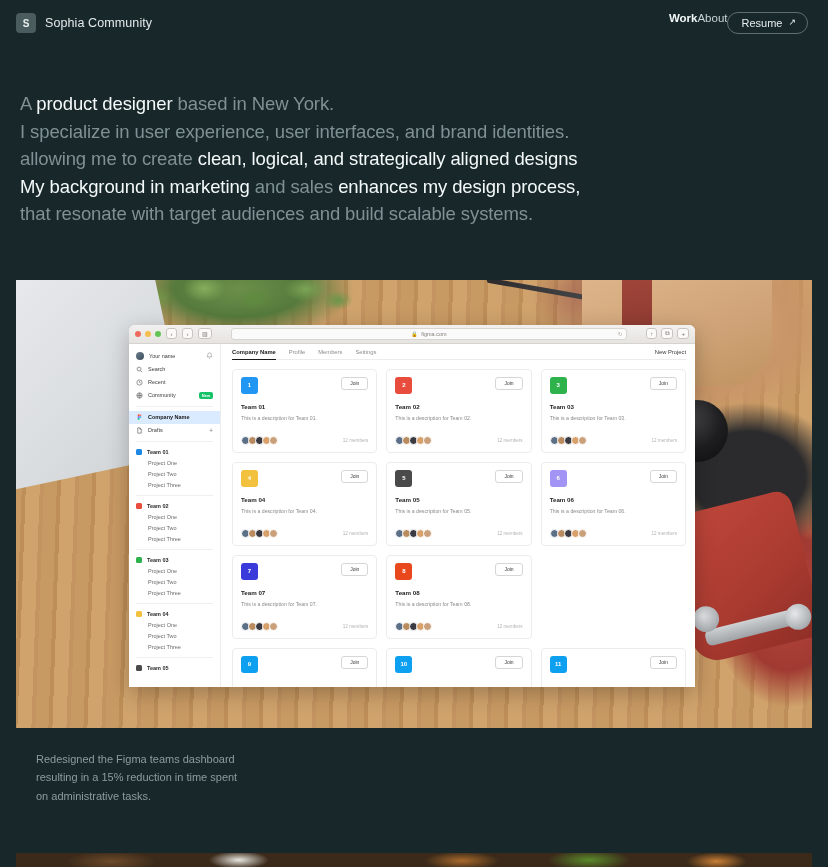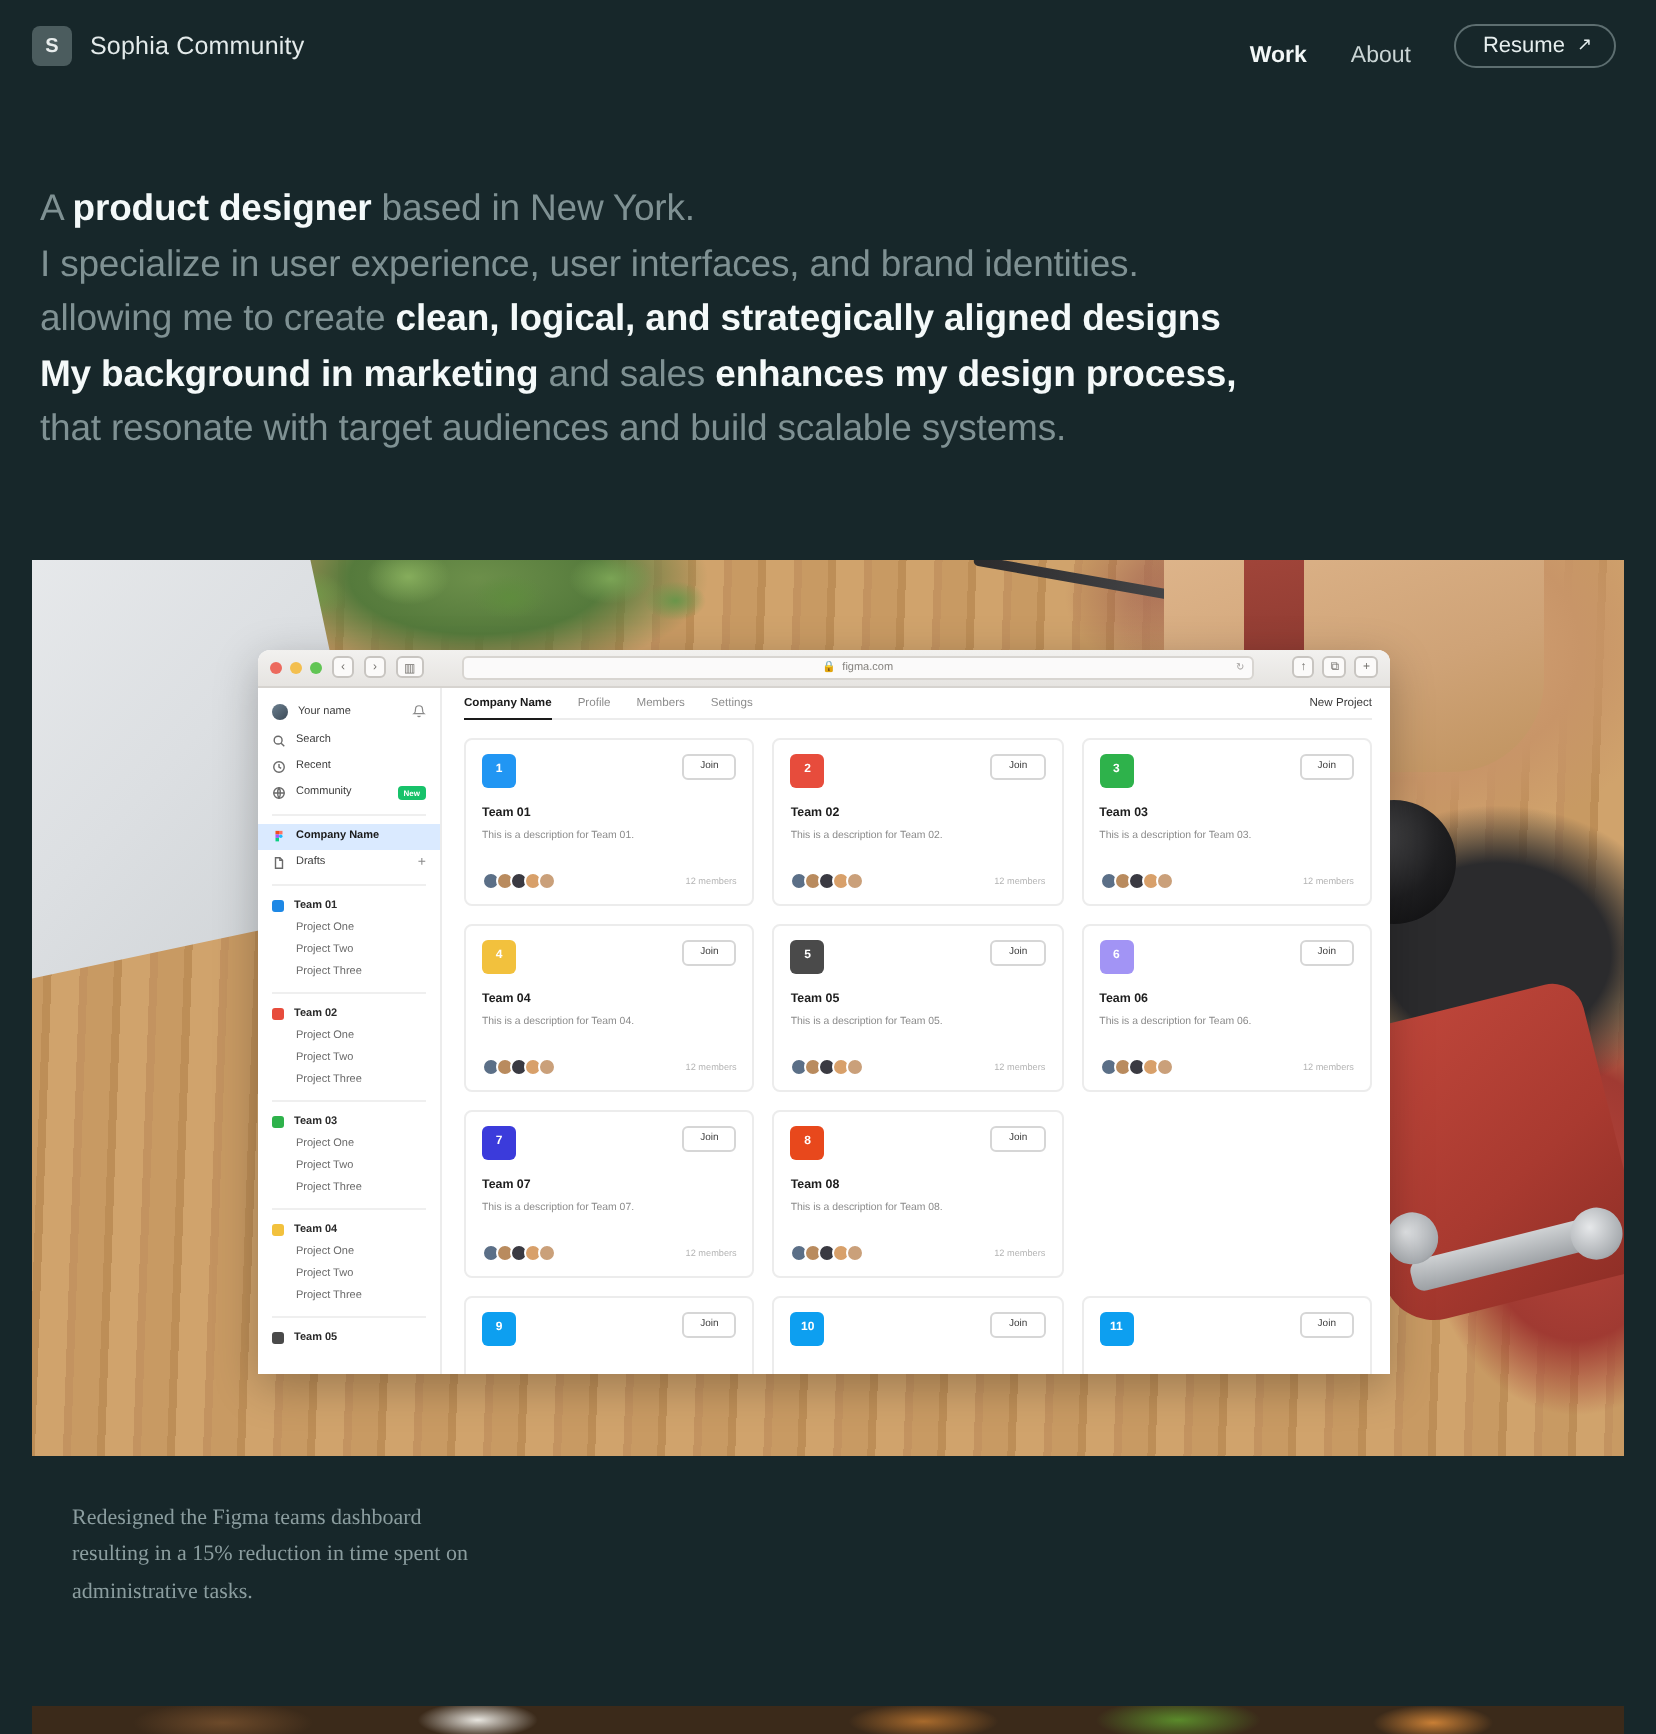--- a/index.html
+++ b/index.html
@@ -19,40 +19,40 @@
   }
   .brand { display: flex; align-items: center; gap: 9px; }
   .brand-mark {
     width: 20px; height: 20px; border-radius: 4px;
     background: #4b5c5e; color: #e8eded;
     font-size: 10px; font-weight: 700;
     display: flex; align-items: center; justify-content: center;
   }
   .brand-name { font-size: 12.5px; color: #e3eaea; letter-spacing: .1px; }
 
-  .nav { display: flex; align-items: flex-end; gap: 22px; }
+  .nav { display: flex; align-items: flex-start; }
   .nav-link { font-size: 11.5px; color: #c9d4d4; text-decoration: none; cursor: pointer; }
   .nav-link.active { color: #f2f7f7; font-weight: 600; }
   .resume-btn {
     display: flex; align-items: center; gap: 6px;
     border: 1px solid #5d6e70; border-radius: 999px;
     padding: 4px 11px 4px 13px;
     font-size: 11px; color: #e6eeee;
     background: transparent; cursor: pointer;
     font-family: inherit;
   }
   .resume-btn .arrow { font-size: 9px; line-height: 1; position: relative; top: -1px; }
 
   
   .hero { padding: 44px 20px 0 20px; }
   .hero p {
     font-size: 18.5px; line-height: 27.5px;
     color: #7f9193; letter-spacing: -0.1px;
   }
-  .hero .em { color: #f4f9f9; font-weight: 700; }
+  .hero .em { color: #f4f9f9; font-weight: 400; }
 
   
   .project { margin-top: 52px; padding: 0 16px; }
   .shot {
     position: relative; width: 796px; height: 448px;
     overflow: hidden;
     
     background:
       radial-gradient(ellipse 150px 120px at 92% 44%, #2b2b2d 0%, #2b2b2d 38%, rgba(43,43,45,0) 62%),
       radial-gradient(ellipse 110px 150px at 97% 72%, #b8453b 0%, #a03a32 45%, rgba(160,58,50,0) 70%),
@@ -217,21 +217,21 @@
   .card-foot { position: absolute; left: 8px; right: 8px; bottom: 7px;
                display: flex; align-items: center; }
   .avatars { display: flex; }
   .av { width: 9px; height: 9px; border-radius: 50%; border: 1px solid #fff; margin-left: -2px; }
   .av:first-child { margin-left: 0; }
   .members { margin-left: auto; font-size: 4.6px; color: #b4b4b4; }
 
   
   .caption { padding: 14px 20px 0 20px; }
   .cap-title { font-size: 13.5px; color: #f2f7f7; font-weight: 400; letter-spacing: .1px; }
-  .cap-desc { margin-top: 8px; font-size: 11px; line-height: 18.5px; color: #8b9d9f; max-width: 215px; font-family: Liberation Serif, serif; }
+  .cap-desc { margin-top: 8px; font-size: 11px; line-height: 18.5px; color: #8b9d9f; max-width: 215px; }
 
   
   .next-shot {
     position: absolute; left: 16px; right: 16px; bottom: 0; height: 14px;
     background:
       radial-gradient(ellipse 60px 14px at 12% 60%, #6d4a2a 0%, rgba(109,74,42,0) 75%),
       radial-gradient(ellipse 40px 12px at 28% 50%, #e8e6e0 0%, rgba(232,230,224,0) 75%),
       radial-gradient(ellipse 50px 12px at 56% 55%, #a86a2c 0%, rgba(168,106,44,0) 75%),
       radial-gradient(ellipse 55px 14px at 72% 50%, #5a8a2b 0%, rgba(90,138,43,0) 75%),
       radial-gradient(ellipse 40px 12px at 88% 60%, #c97f35 0%, rgba(201,127,53,0) 75%),

